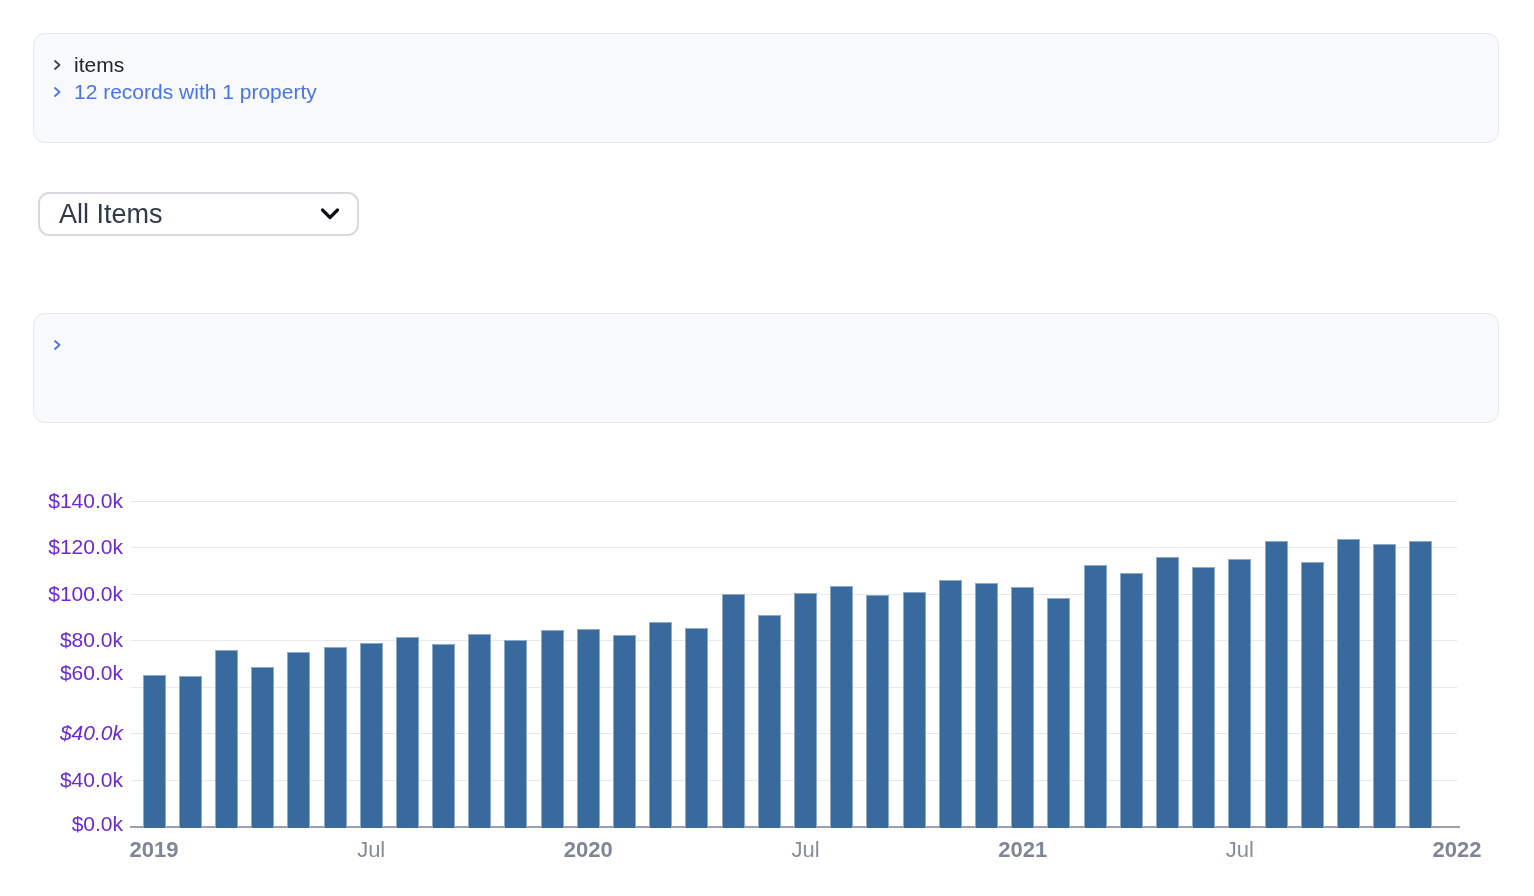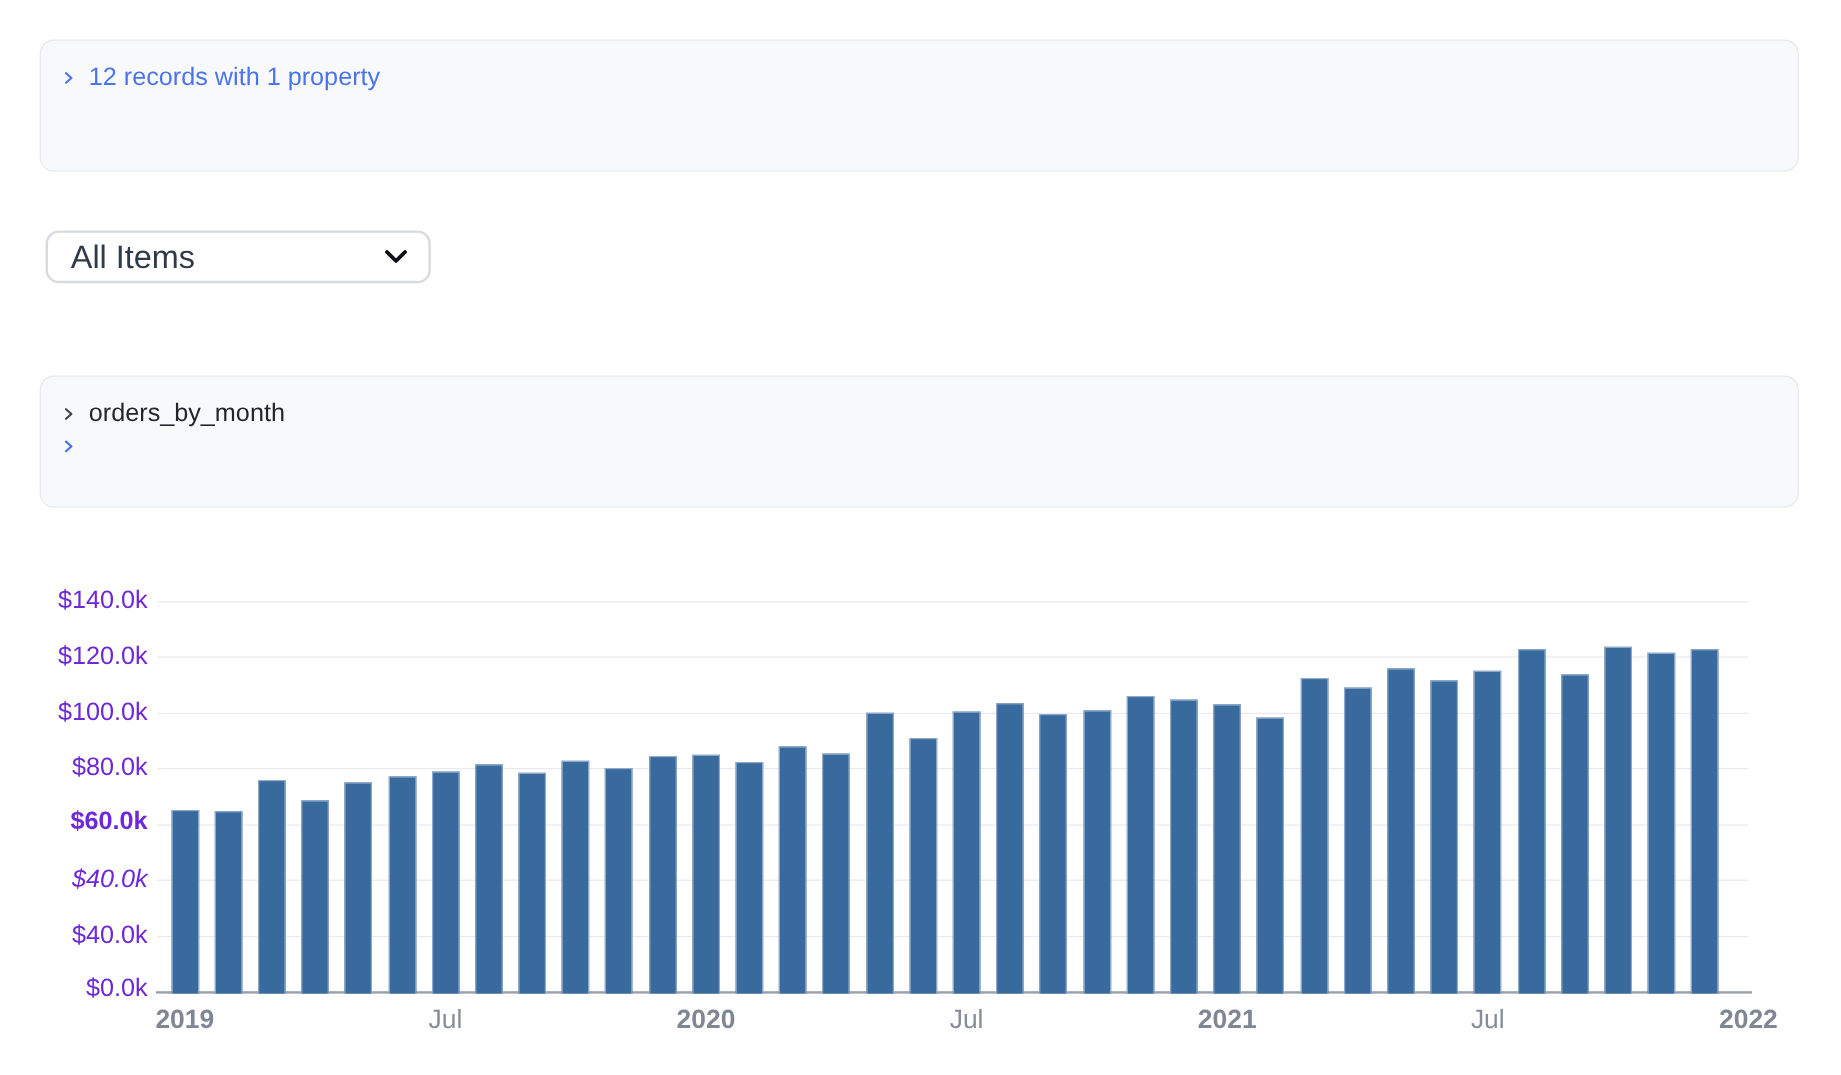--- a/index.html
+++ b/index.html
@@ -104,55 +104,55 @@
     border-bottom: none;
     z-index: 2;
   }
 </style>
 </head>
 <body>
 
 <section class="panel" style="top:33px;">
   <div class="panel-row">
     <svg class="chev-right" viewBox="0 0 14 14" fill="none">
+      <path d="M5 3 L9.5 7 L5 11" stroke="#3f454d" stroke-width="1.8" stroke-linecap="round" stroke-linejoin="round"></path>
+    </svg>
+    <span class="panel-title">items</span>
+  </div>
+  <div class="panel-row">
+    <svg class="chev-right" viewBox="0 0 14 14" fill="none">
       <path d="M5 3 L9.5 7 L5 11" stroke="#4a74e8" stroke-width="1.8" stroke-linecap="round" stroke-linejoin="round"></path>
     </svg>
     <span class="panel-link">12 records with 1 property</span>
   </div>
 </section>
 
 <div class="dropdown">
   <span class="dropdown-label">All Items</span>
   <svg width="20" height="14" viewBox="0 0 20 14" fill="none">
     <path d="M2.5 3 L10 10.5 L17.5 3" stroke="#0d1117" stroke-width="3.2" stroke-linecap="round" stroke-linejoin="round"></path>
   </svg>
 </div>
 
 <section class="panel" style="top:313px;">
-  <div class="panel-row">
-    <svg class="chev-right" viewBox="0 0 14 14" fill="none">
-      <path d="M5 3 L9.5 7 L5 11" stroke="#3f454d" stroke-width="1.8" stroke-linecap="round" stroke-linejoin="round"></path>
-    </svg>
-    <span class="panel-title">orders_by_month</span>
-  </div>
   <div class="panel-row">
     <svg class="chev-right" viewBox="0 0 14 14" fill="none">
       <path d="M5 3 L9.5 7 L5 11" stroke="#4a74e8" stroke-width="1.8" stroke-linecap="round" stroke-linejoin="round"></path>
     </svg>
   </div>
 </section>
 
 <div class="chart" id="chart">
     <div class="y-tick-label" style="top: 334px;">$0.0k</div>
     <div class="gridline" style="left: 131px; width: 1326px; top: 289.571px;"></div>
     <div class="y-tick-label" style="top: 289.571px;">$40.0k</div>
     <div class="gridline" style="left: 131px; width: 1326px; top: 243.143px;"></div>
     <div class="y-tick-label" style="top: 243.143px; font-style: italic;">$40.0k</div>
     <div class="gridline" style="left: 131px; width: 1326px; top: 196.714px;"></div>
-    <div class="y-tick-label" style="top: 195px; font-weight: bold;">$60.0k</div>
+    <div class="y-tick-label" style="top: 183px;">$60.0k</div>
     <div class="gridline" style="left: 131px; width: 1326px; top: 150.286px;"></div>
     <div class="y-tick-label" style="top: 150.286px;">$80.0k</div>
     <div class="gridline" style="left: 131px; width: 1326px; top: 103.857px;"></div>
     <div class="y-tick-label" style="top: 103.857px;">$100.0k</div>
     <div class="gridline" style="left: 131px; width: 1326px; top: 57.4286px;"></div>
     <div class="y-tick-label" style="top: 57.4286px;">$120.0k</div>
     <div class="gridline" style="left: 131px; width: 1326px; top: 11px;"></div>
     <div class="y-tick-label" style="top: 11px;">$140.0k</div>
     <div class="axis-line" style="left: 130px; width: 1330px; top: 336px;"></div>
     <div class="bar" title="2019-01: $65.0k" style="left: 142.5px; top: 185.1px; height: 152.9px;"></div>

